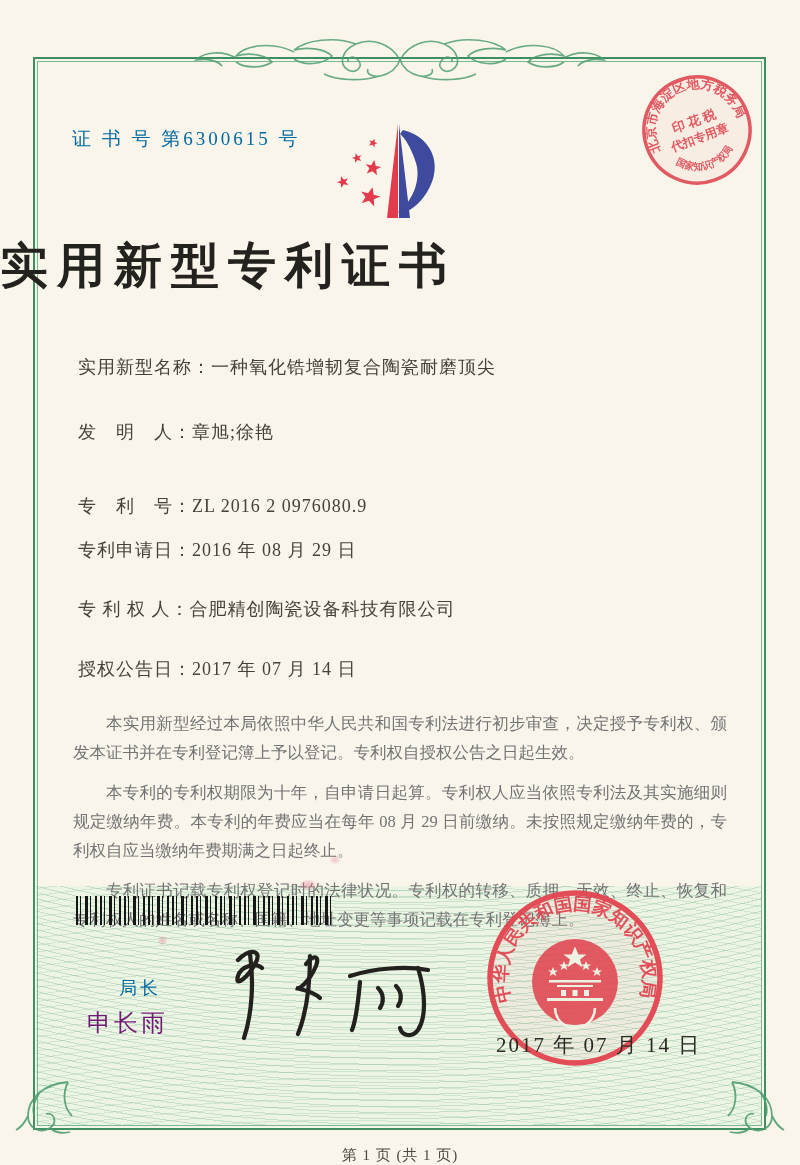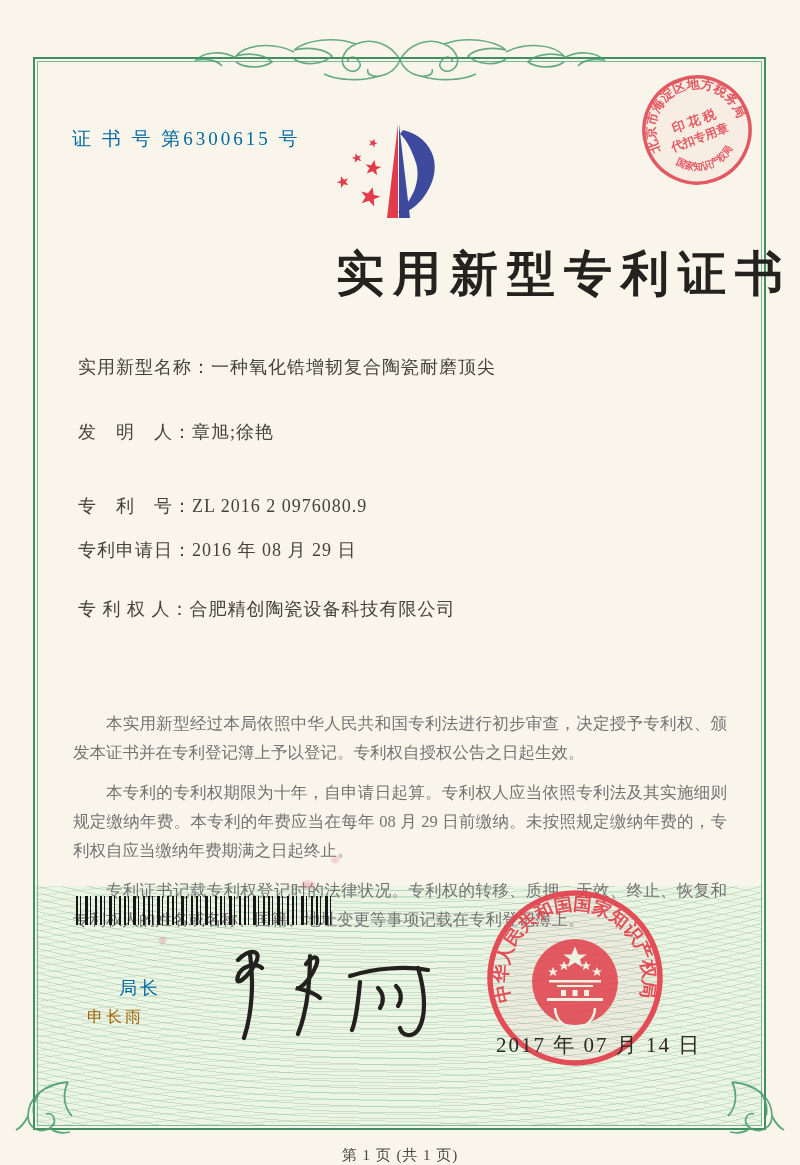--- a/index.html
+++ b/index.html
@@ -13,34 +13,34 @@
   
   .frame{position:absolute;left:33px;top:57px;width:729px;height:1069px;border:2px solid #3f8f63;}
   .frame::after{content:"";position:absolute;inset:2px;border:1px solid #7ab894;}
   .orn-top{position:absolute;left:186px;top:38px;}
   .fl{position:absolute;}
   .fl.bl{left:14px;top:1078px;}
   .fl.br{left:722px;top:1078px;transform:scaleX(-1);}
   .certno{position:absolute;left:72px;top:126px;font-size:19px;letter-spacing:3px;color:#0369a1;}
   .logo{position:absolute;left:323px;top:118px;}
   .stamp{position:absolute;left:639px;top:72px;width:116px;height:116px;transform:rotate(-20deg);opacity:.88;}
-  .title{position:absolute;left:0;right:0;top:238px;margin:8px;text-align:right;font-size:48px;
+  .title{position:absolute;left:0;right:0;top:238px;margin:0;text-align:left;font-size:48px;
          font-weight:700;letter-spacing:9px;color:#24221e;line-height:1.15;}
   .fieldline{position:absolute;left:78px;font-size:18px;letter-spacing:1px;color:#45423a;white-space:nowrap;}
   .f0{top:355px}.f1{top:420px}.f2{top:494px}.f3{top:538px}.f4{top:597px}.f5{top:657px}
   .paras{position:absolute;left:62px;top:698px;width:676px;}
   .paras p{margin:11px;font-size:16.5px;line-height:29px;text-indent:2em;color:#737373;text-align:justify;}
   .barcode{position:absolute;left:76px;top:896px;width:256px;height:29px;
      background:
        repeating-linear-gradient(90deg,#161616 0 2px,rgba(0,0,0,0) 2px 4px,#161616 4px 5px,rgba(0,0,0,0) 5px 9px,
        #161616 9px 12px,rgba(0,0,0,0) 12px 14px,#161616 14px 15px,rgba(0,0,0,0) 15px 19px,
        #161616 19px 21px,rgba(0,0,0,0) 21px 24px);}
   .sig-label{position:absolute;left:87px;top:976px;font-size:18px;letter-spacing:3px;color:#0369a1;
              font-family:"Liberation Sans","DejaVu Sans",sans-serif;margin-left:32px;}
-  .sig-name{position:absolute;left:87px;top:1007px;font-size:16px;letter-spacing:3px;color:#a16207;
+  .sig-name{position:absolute;left:87px;top:1007px;font-size:24px;letter-spacing:3px;color:#701a75;
             font-family:"Liberation Sans","DejaVu Sans",sans-serif;}
   .sig-hand{position:absolute;left:210px;top:942px;}
   .seal{position:absolute;left:483px;top:886px;opacity:.94;}
   .seal-date{position:absolute;left:496px;top:1031px;font-size:21px;letter-spacing:2px;color:#2b2925;white-space:nowrap;}
   .footer{position:absolute;left:0;right:0;top:1146px;text-align:center;font-size:15px;letter-spacing:1px;color:#4b4a40;}
   .speck{position:absolute;border-radius:50%;pointer-events:none;}
   .sp1{left:300px;top:880px;width:16px;height:10px;background:radial-gradient(rgba(225,110,135,.45),rgba(225,110,135,0));}
   .sp2{left:158px;top:936px;width:9px;height:9px;background:radial-gradient(rgba(225,110,135,.4),rgba(225,110,135,0));}
   .sp3{left:330px;top:856px;width:10px;height:8px;background:radial-gradient(rgba(225,110,135,.35),rgba(225,110,135,0));}
   svg text{font-family:"Liberation Serif","DejaVu Serif",serif;}
@@ -127,20 +127,23 @@
     <span>实用新型名称：</span><span>一种氧化锆增韧复合陶瓷耐磨顶尖</span>
   </div>
   <div class="fieldline f2">
     <span>专　利　号：</span><span>ZL 2016 2 0976080.9</span>
   </div>
   <div class="fieldline f3">
     <span>专利申请日：</span><span>2016 年 08 月 29 日</span>
   </div>
   <div class="fieldline f4">
     <span>专 利 权 人：</span><span>合肥精创陶瓷设备科技有限公司</span>
+  </div>
+  <div class="fieldline f5">
+    <span>授权公告日：</span><span>2017 年 07 月 14 日</span>
   </div>
 
   <div class="paras">
     <p>本实用新型经过本局依照中华人民共和国专利法进行初步审查，决定授予专利权、颁发本证书并在专利登记簿上予以登记。专利权自授权公告之日起生效。</p>
     <p>本专利的专利权期限为十年，自申请日起算。专利权人应当依照专利法及其实施细则规定缴纳年费。本专利的年费应当在每年 08 月 29 日前缴纳。未按照规定缴纳年费的，专利权自应当缴纳年费期满之日起终止。</p>
     <p>专利证书记载专利权登记时的法律状况。专利权的转移、质押、无效、终止、恢复和专利权人的姓名或名称、国籍、地址变更等事项记载在专利登记簿上。</p>
   </div>
 
   <div class="barcode"></div>
 

